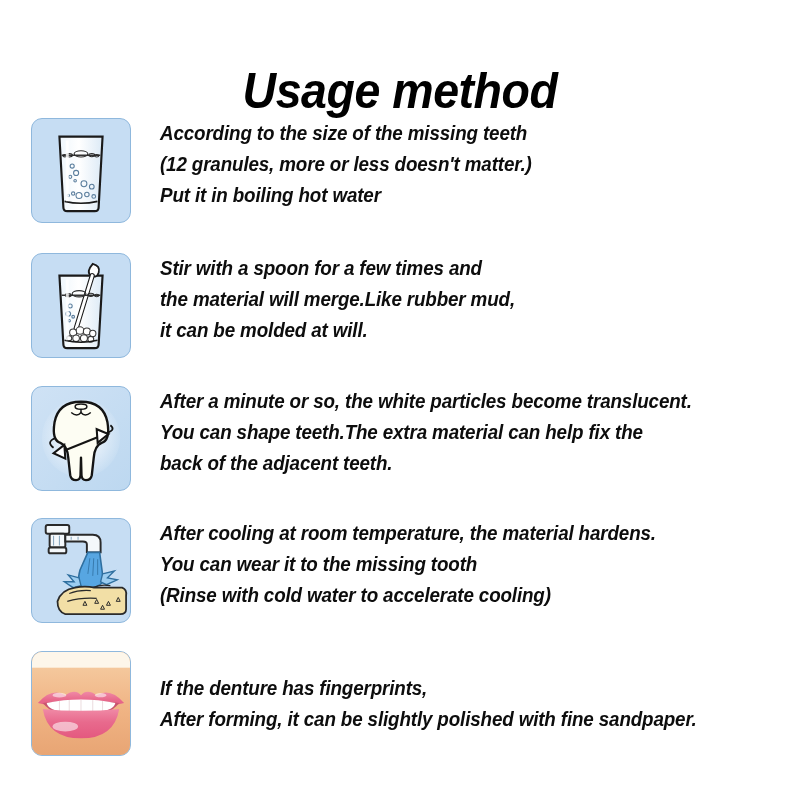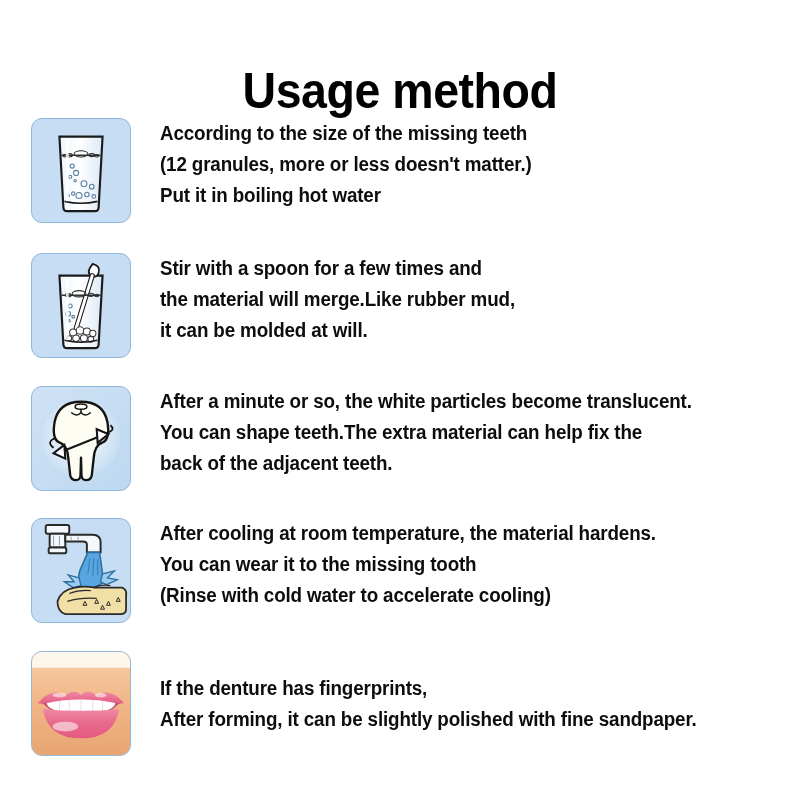--- a/index.html
+++ b/index.html
@@ -14,20 +14,21 @@
     font-family: "Liberation Sans", "DejaVu Sans", sans-serif;
     overflow: hidden;
     position: relative;
   }
 
   #page {
     position: relative;
     width: 800px;
     height: 800px;
     background: #ffffff;
+    font-style: italic;
   }
 
   
   .title {
     position: absolute;
     top: 28px;
     left: 0;
     width: 800px;
     text-align: center;
     font-family: "Liberation Sans", "DejaVu Sans", sans-serif;

